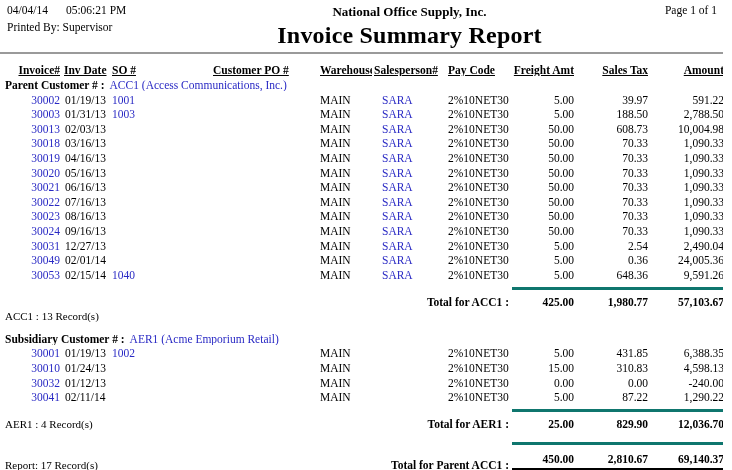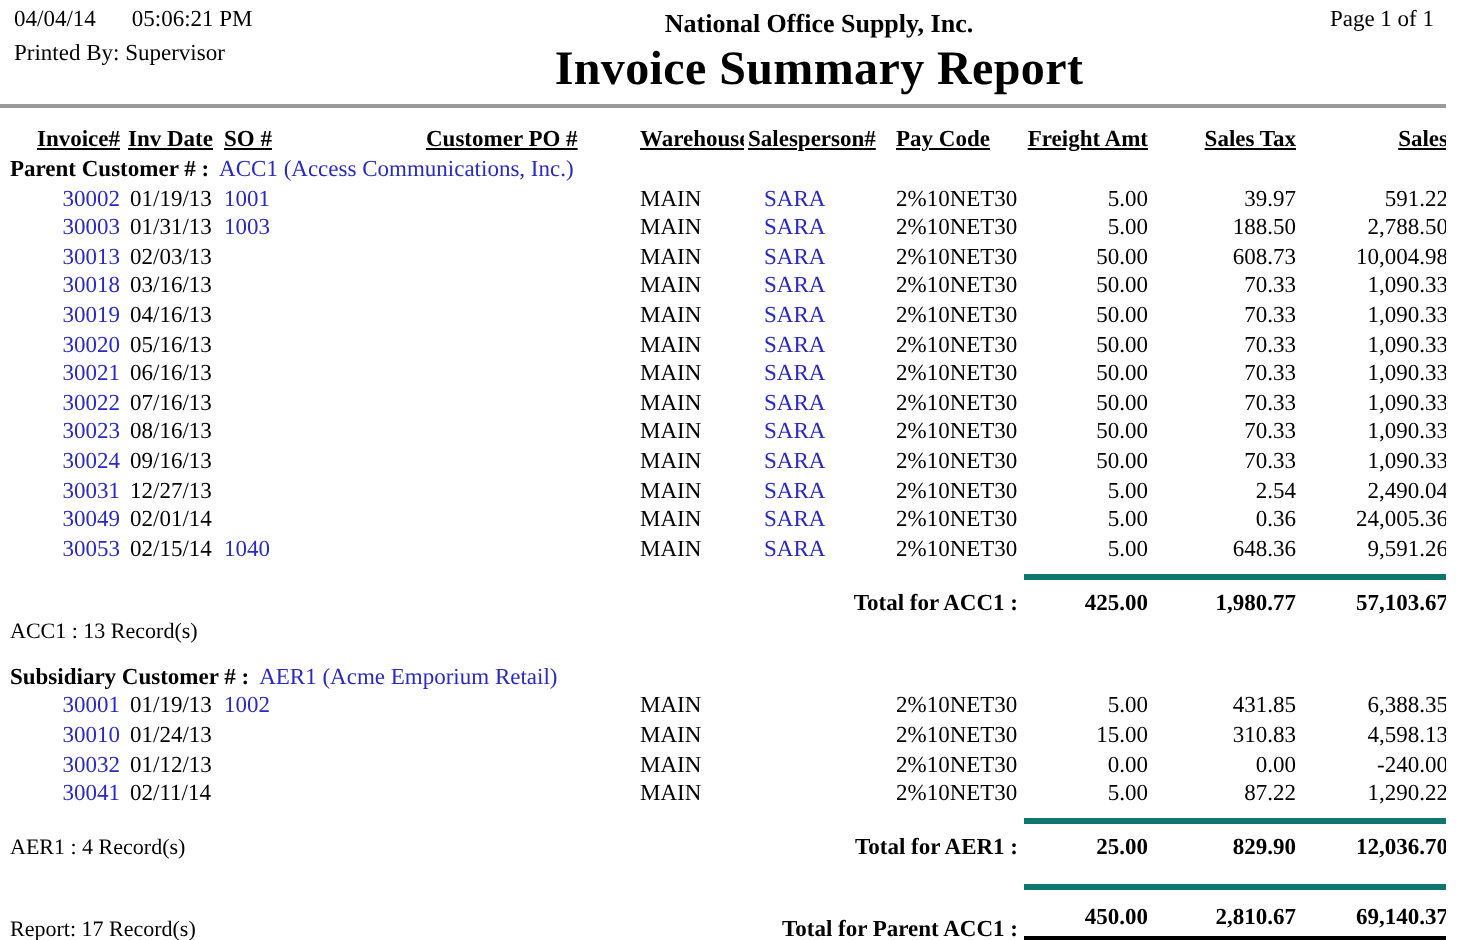--- a/index.html
+++ b/index.html
@@ -102,21 +102,21 @@
       <tr>
         <th class="h-inv"><span>Invoice#</span></th>
         <th class="h-date"><span>Inv Date</span></th>
         <th class="h-so"><span>SO #</span></th>
         <th class="h-po"><span>Customer PO #</span></th>
         <th class="h-wh"><span>Warehouse</span></th>
         <th class="h-sp"><span>Salesperson#</span></th>
         <th class="h-pay"><span>Pay Code</span></th>
         <th class="h-num"><span>Freight Amt</span></th>
         <th class="h-num"><span>Sales Tax</span></th>
-        <th class="h-num"><span>Sales</span></th>
+        <th class="h-num"><span>Amount</span></th>
       </tr>
     </thead>
     <tbody>
       <tr class="group-row">
         <td colspan="10">
           <span class="bold">Parent Customer # :</span><span class="cust-name blue">ACC1 (Access Communications, Inc.)</span>
         </td>
       </tr>
 
       <tr class="data">

